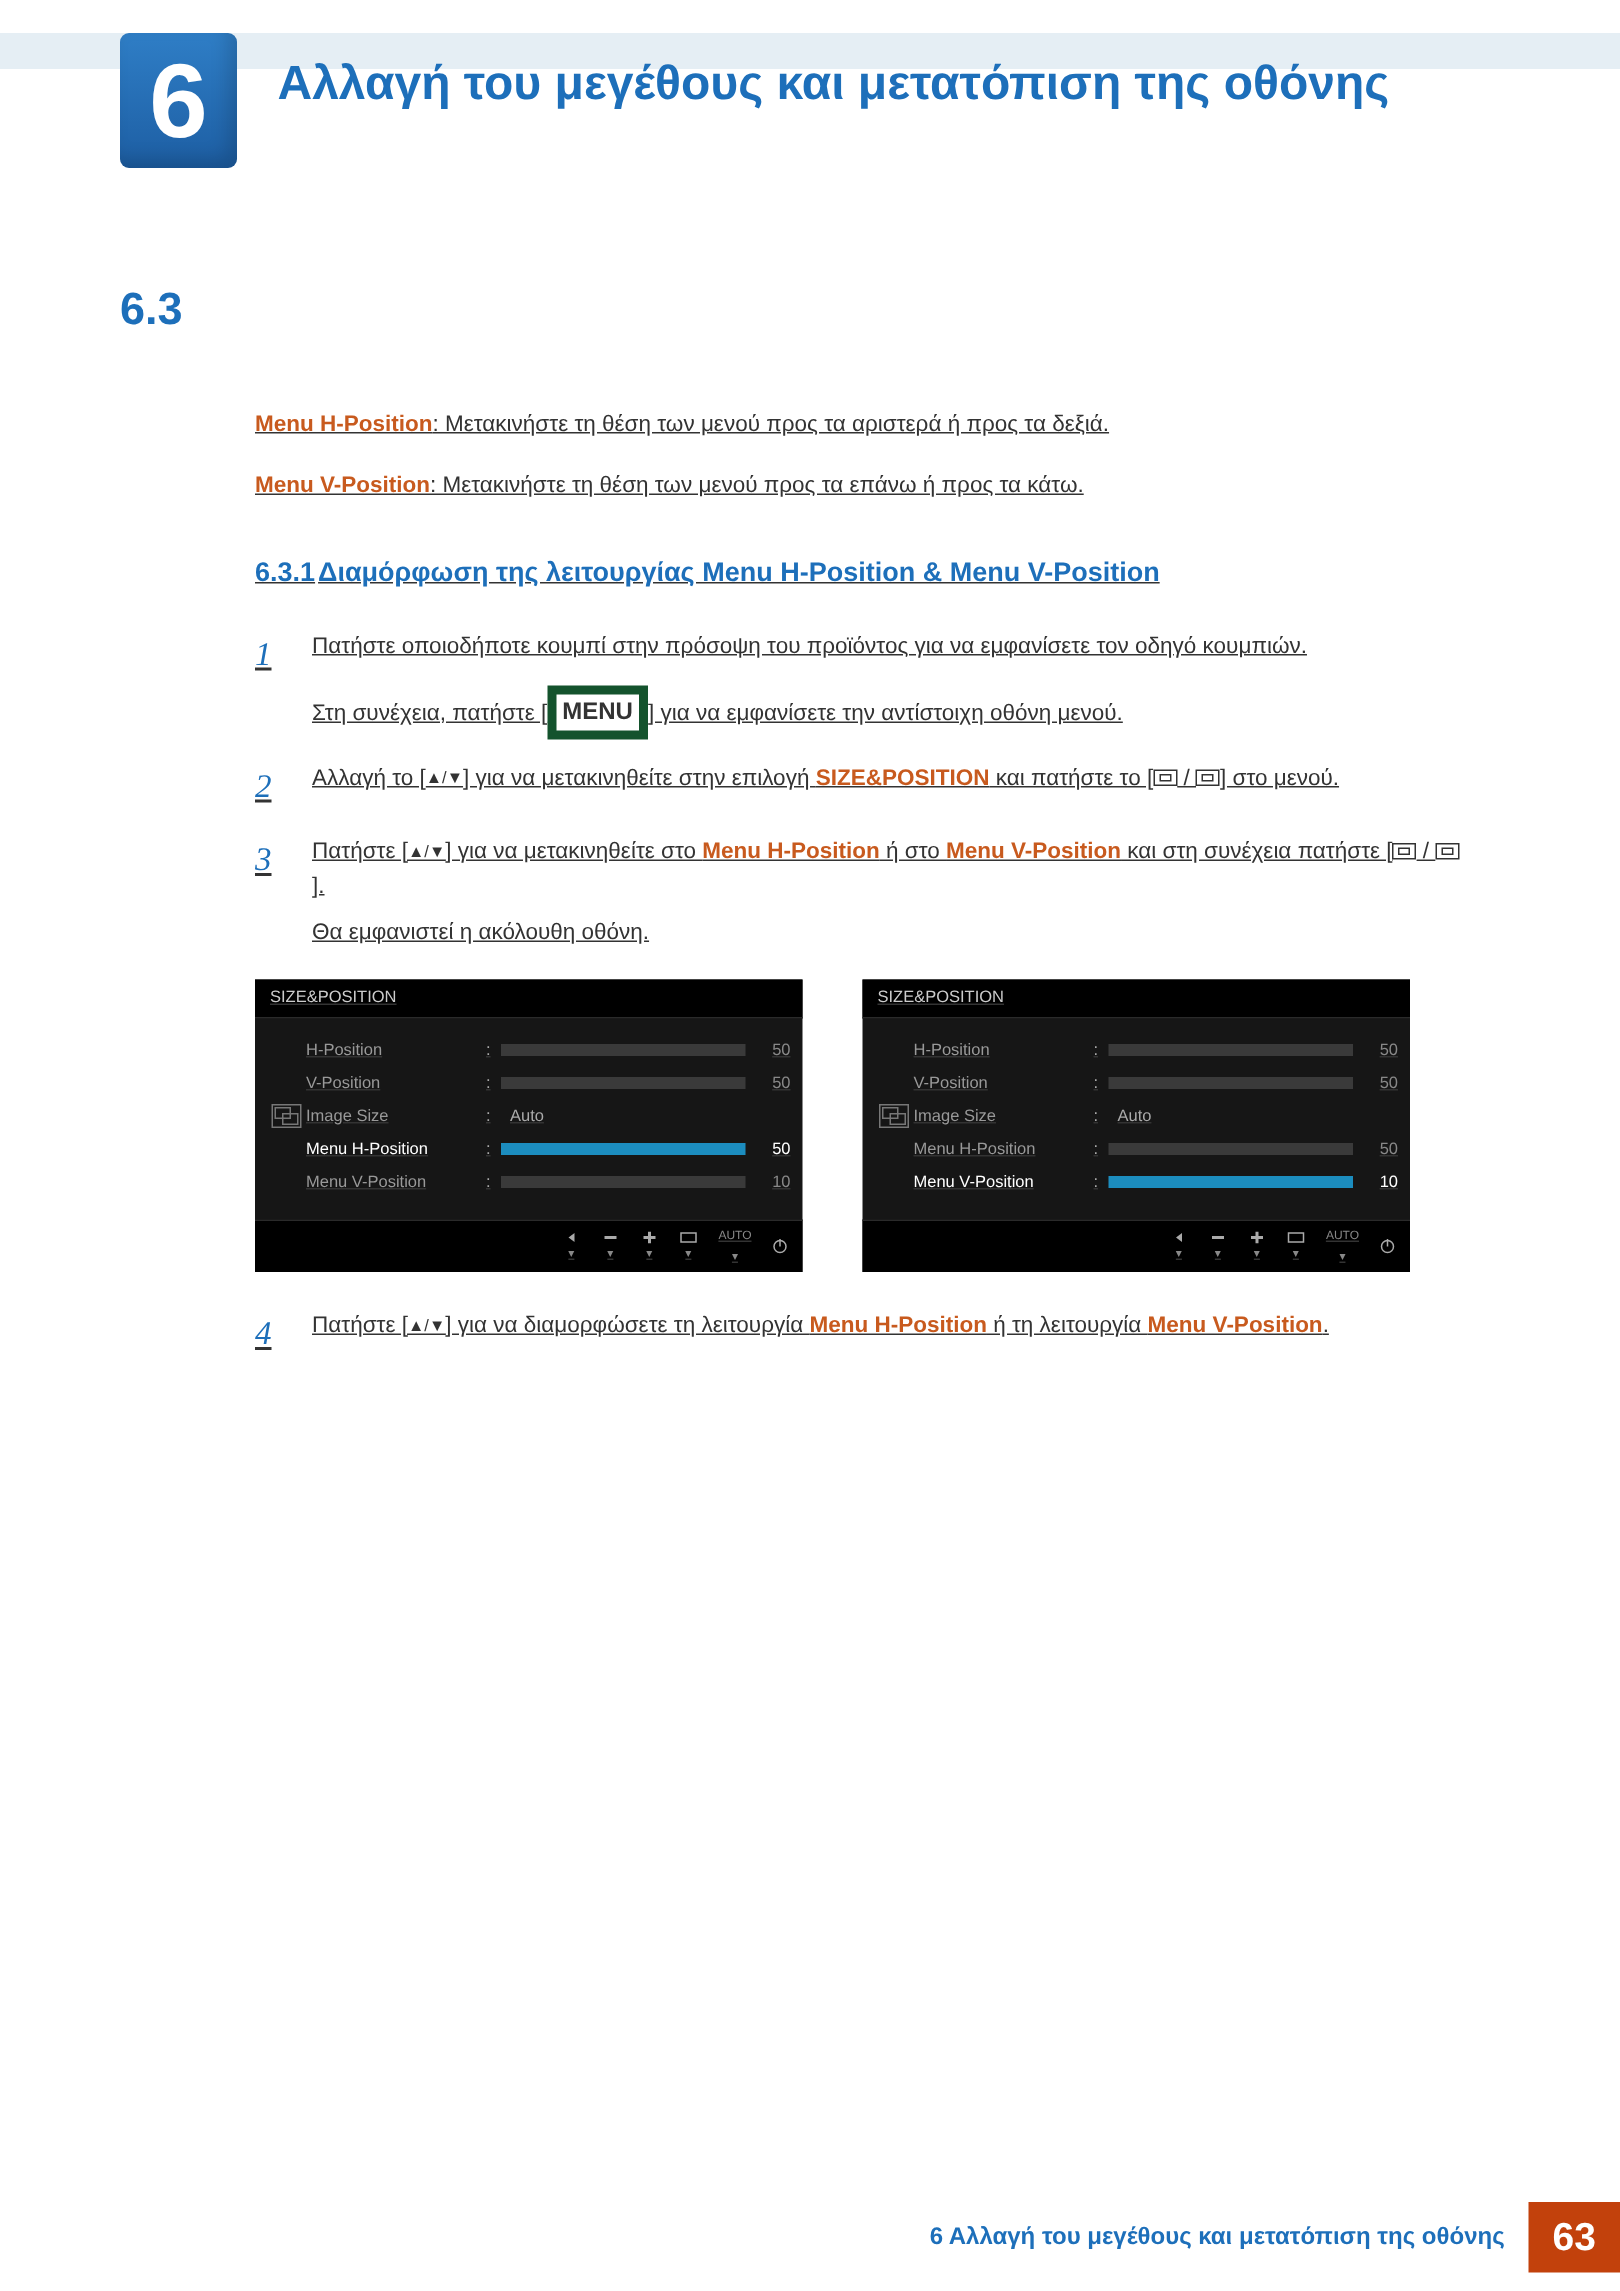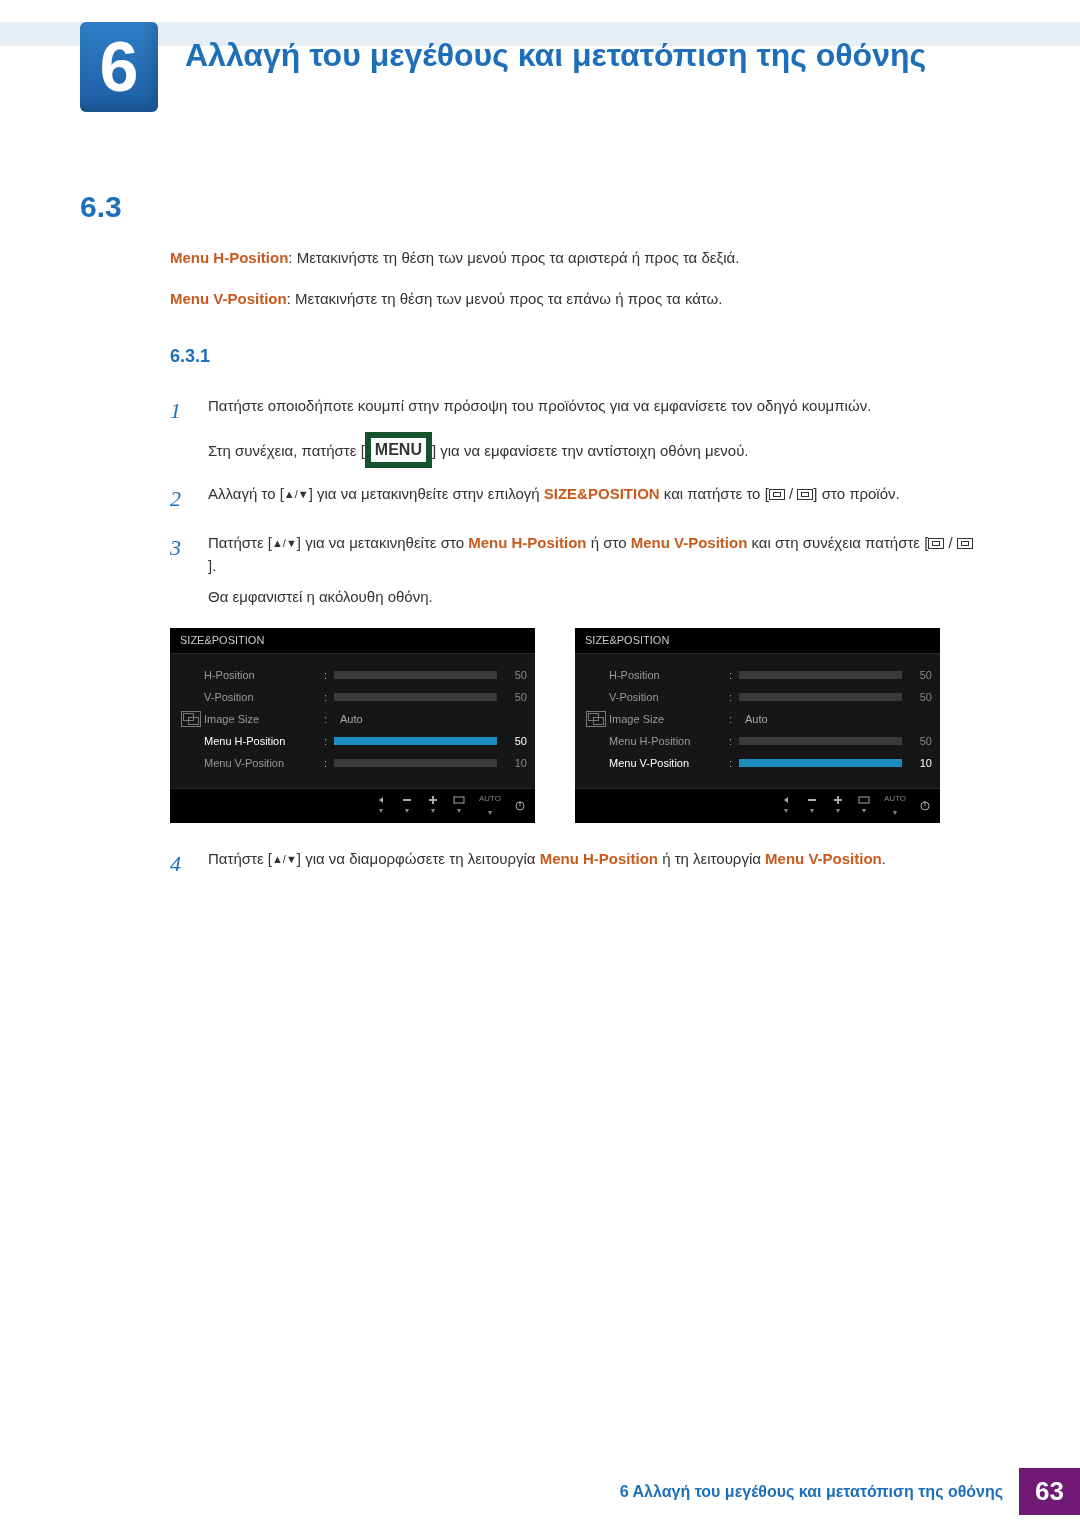--- a/index.html
+++ b/index.html
@@ -52,24 +52,25 @@
     font-size: 30px;
     font-weight: bold;
   }
   .section-title {
     color: #1d6fba;
     font-size: 30px;
     font-weight: bold;
   }
   .body {
     position: absolute;
-    left: 170px; top: 246px;
+    left: 170px; top: 271px;
     width: 810px;
     font-size: 15px;
     line-height: 1.55;
+    text-decoration: underline;
   }
   .def-line { margin-bottom: 18px; }
   .def-line .term { color: #c85a1e; font-weight: bold; }
   .sub-heading {
     margin-top: 32px;
     margin-bottom: 24px;
     display: flex;
     gap: 2px;
   }
   .sub-heading .num { color: #1d6fba; font-weight: bold; font-size: 18px; }
@@ -206,21 +207,21 @@
     align-items: stretch;
   }
   .footer-text {
     color: #1d6fba;
     font-weight: bold;
     font-size: 16px;
     padding: 14px 16px;
     display:flex; align-items:center;
   }
   .footer-page {
-    background: #701a75;
+    background: #c2410c;
     color: #fff;
     font-size: 26px;
     font-weight: bold;
     padding: 8px 16px;
     display:flex; align-items:center;
   }
 </style>
 </head>
 <body>
 
@@ -236,36 +237,37 @@
 
   <div class="def-line">
     <span class="term">Menu H-Position</span><span>: Μετακινήστε τη θέση των μενού προς τα αριστερά ή προς τα δεξιά.</span>
   </div>
   <div class="def-line">
     <span class="term">Menu V-Position</span><span>: Μετακινήστε τη θέση των μενού προς τα επάνω ή προς τα κάτω.</span>
   </div>
 
   <div class="sub-heading">
     <span class="num">6.3.1</span>
+    <span class="txt">Διαμόρφωση της λειτουργίας Menu H-Position &amp; Menu V-Position</span>
   </div>
 
   <div class="step">
     <div class="step-num">1</div>
     <div class="step-body">
       <div>Πατήστε οποιοδήποτε κουμπί στην πρόσοψη του προϊόντος για να εμφανίσετε τον οδηγό κουμπιών.</div>
       <div style="margin-top:14px">
         <span>Στη συνέχεια, πατήστε [</span><span class="menu-key">MENU</span><span>] για να εμφανίσετε την αντίστοιχη οθόνη μενού.</span>
       </div>
     </div>
   </div>
 
   <div class="step">
     <div class="step-num">2</div>
     <div class="step-body">
-      <span>Αλλαγή το [</span><span class="tri">▲/▼</span><span>] για να μετακινηθείτε στην επιλογή </span><span class="hl">SIZE&amp;POSITION</span><span> και πατήστε το [</span><span class="icon-box"></span> / <span class="icon-box"></span><span>] στο προϊόν.</span>
+      <span>Αλλαγή το [</span><span class="tri">▲/▼</span><span>] για να μετακινηθείτε στην επιλογή </span><span class="hl">SIZE&amp;POSITION</span><span> και πατήστε το [</span><span class="icon-box"></span> / <span class="icon-box"></span><span>] στο μενού.</span>
     </div>
   </div>
 
   <div class="step">
     <div class="step-num">3</div>
     <div class="step-body">
       <span>Πατήστε [</span><span class="tri">▲/▼</span><span>] για να μετακινηθείτε στο </span><span class="hl">Menu H-Position</span><span> ή στο </span><span class="hl">Menu V-Position</span><span> και στη συνέχεια πατήστε [</span><span class="icon-box"></span> / <span class="icon-box"></span><span>].</span>
       <div style="margin-top:8px">Θα εμφανιστεί η ακόλουθη οθόνη.</div>
     </div>
   </div>

